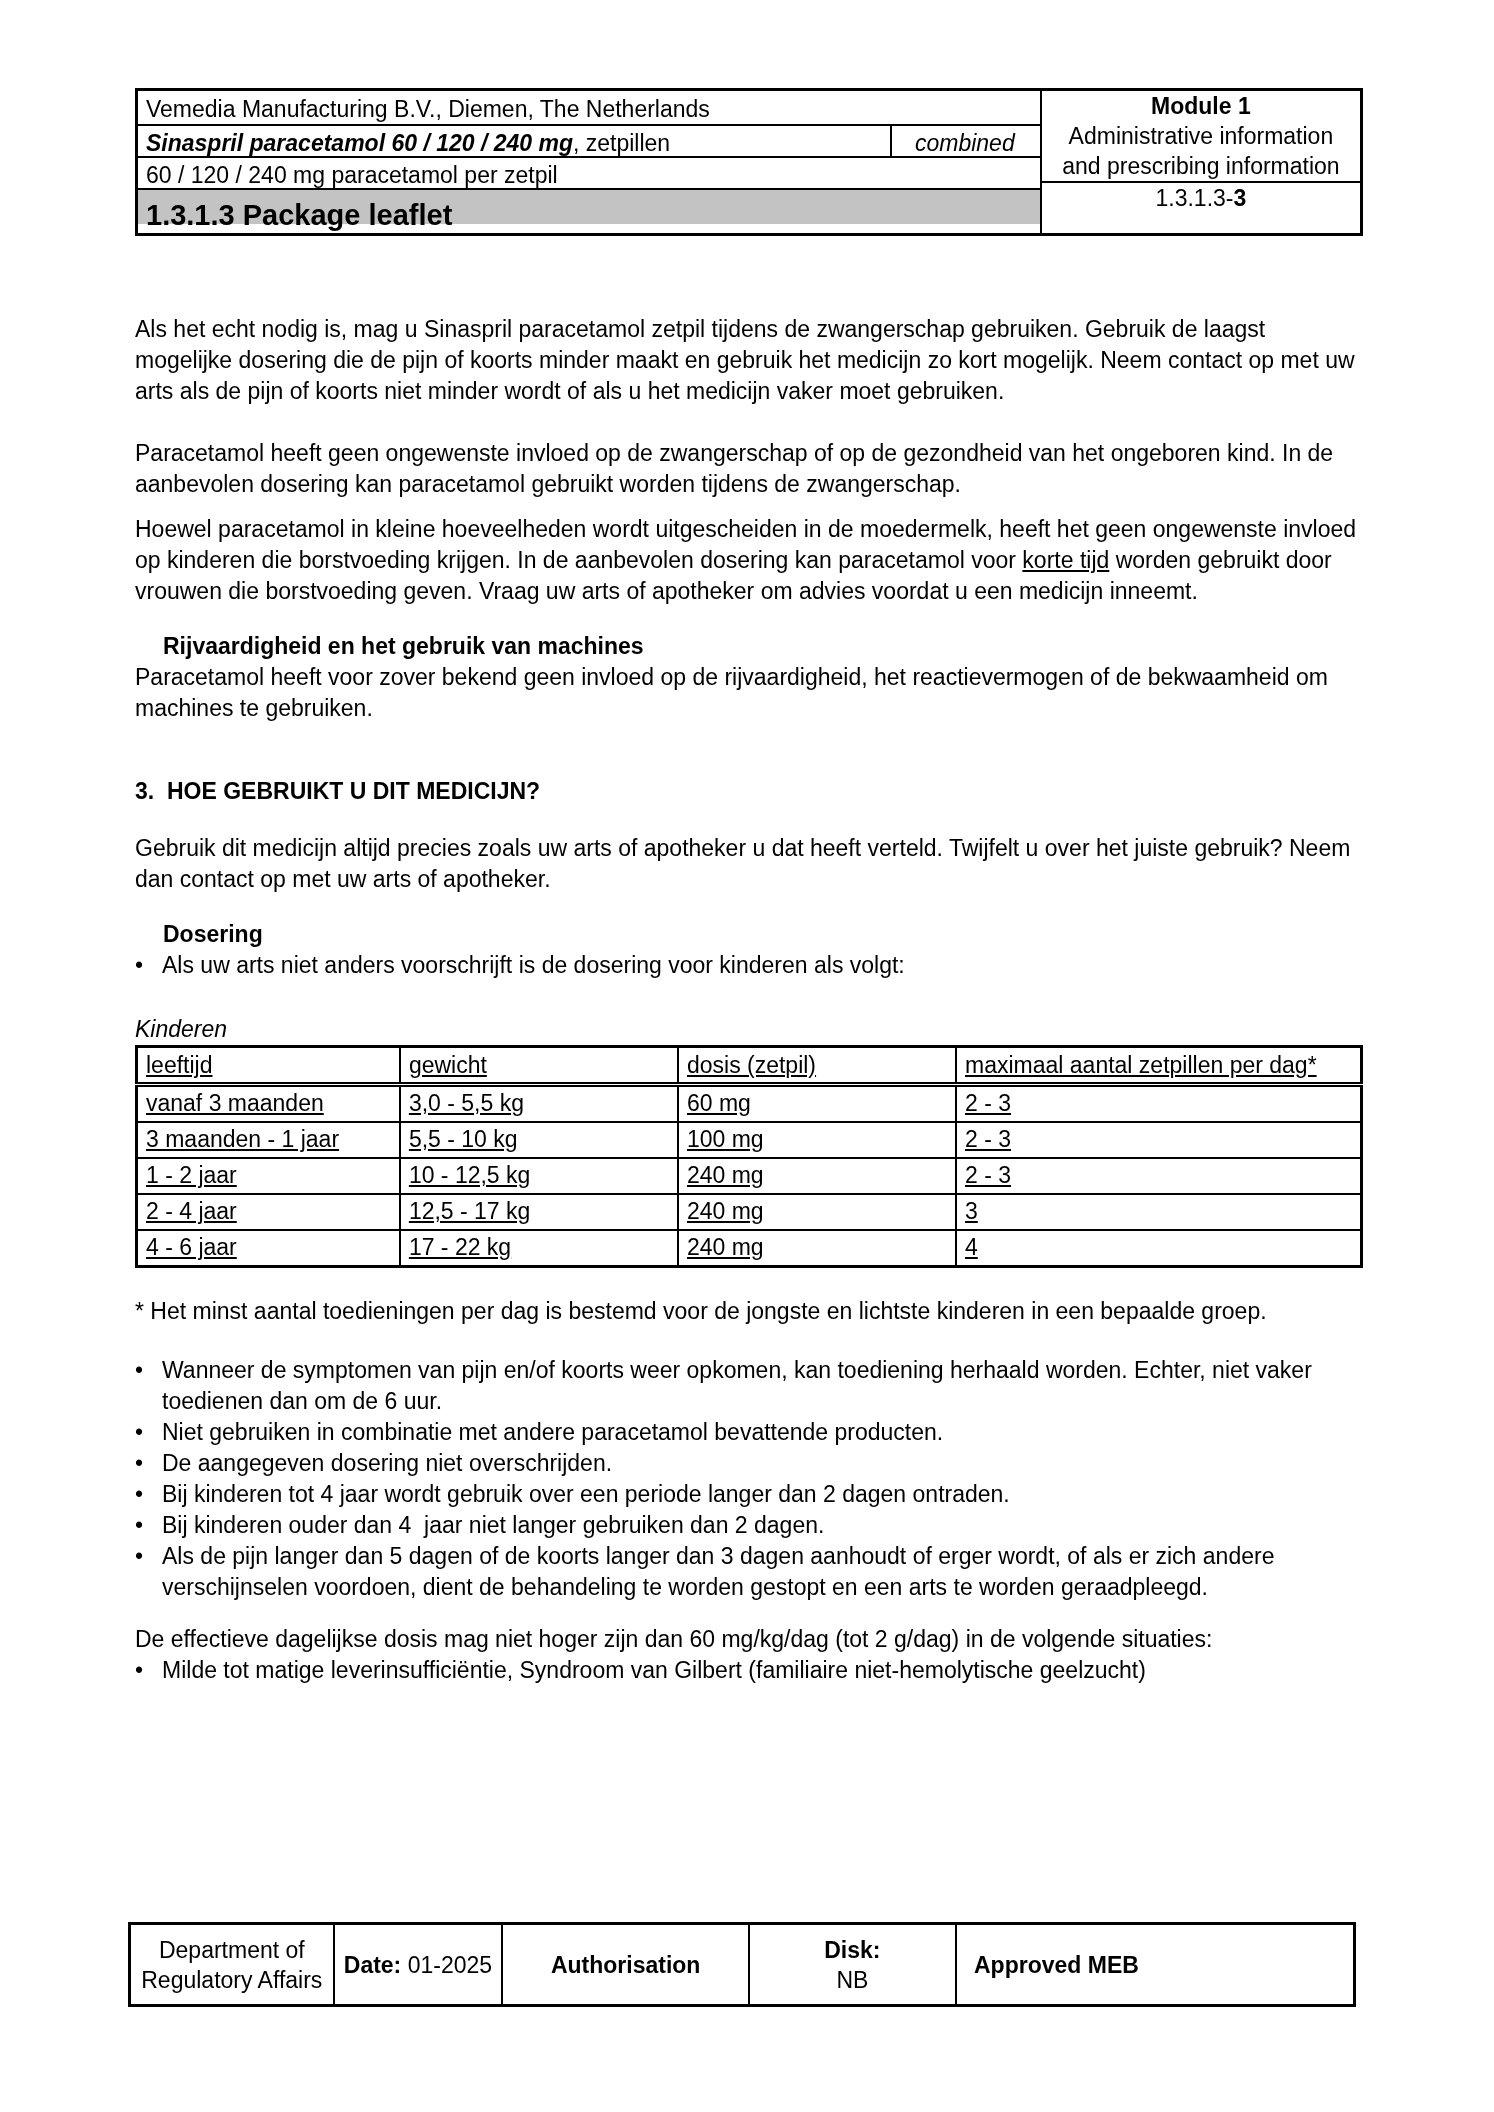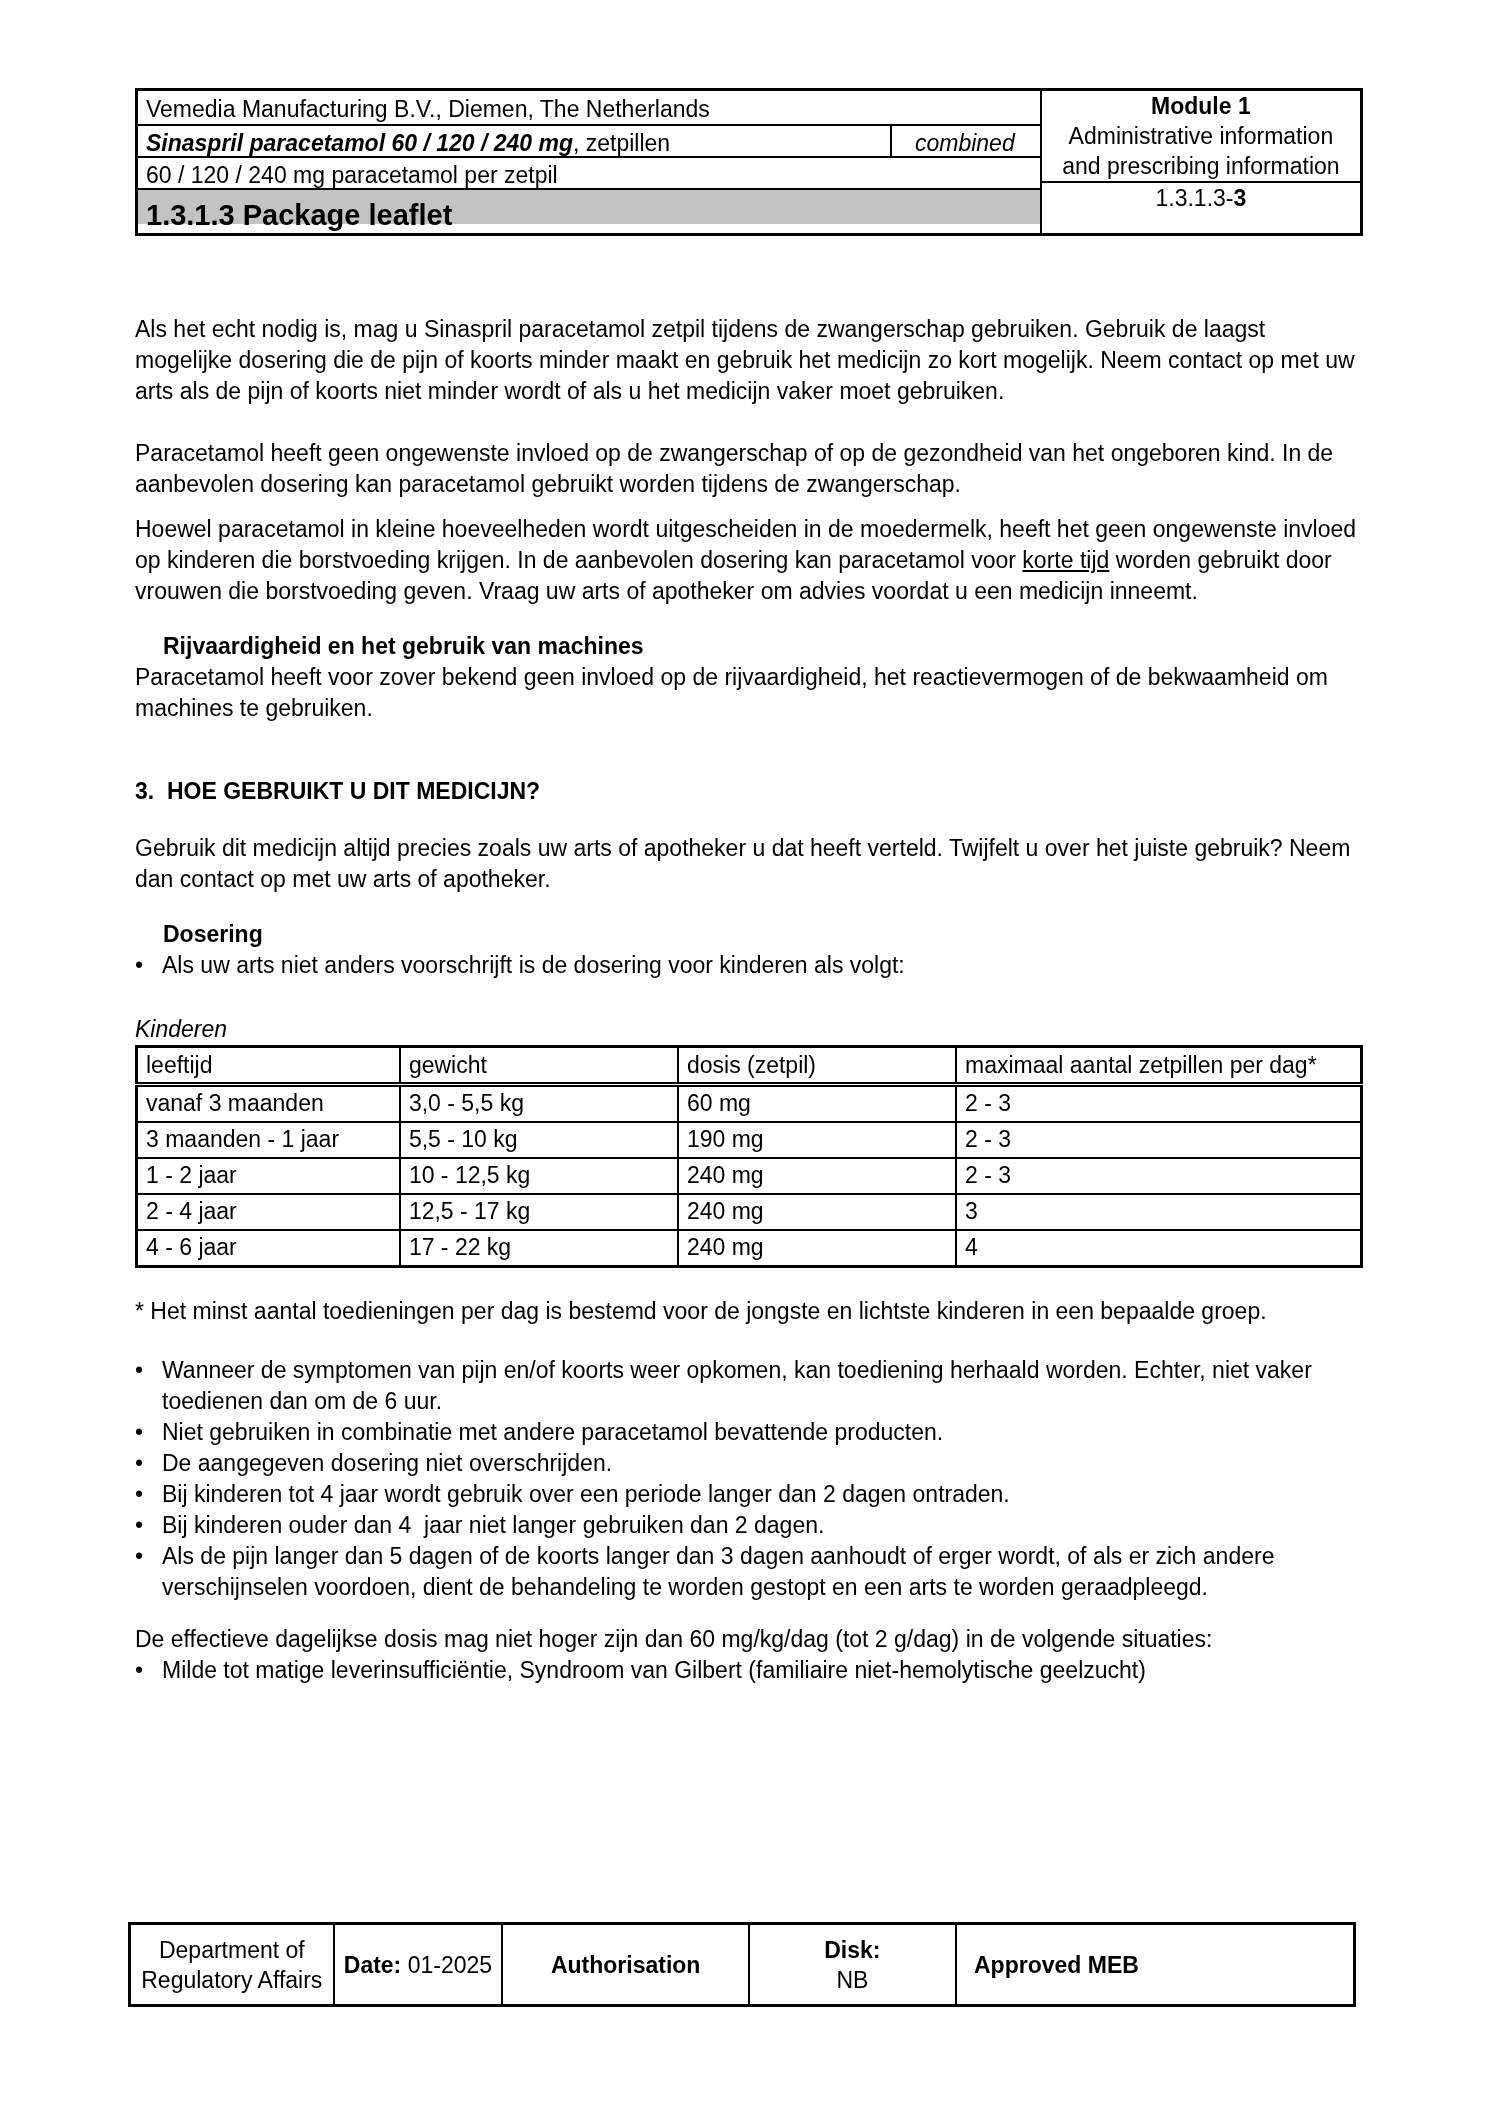--- a/index.html
+++ b/index.html
@@ -46,21 +46,21 @@
   .mt33 { margin-top:33px; }
   .mt21 { margin-top:21px; }
   .mt52 { margin-top:52px; }
   .mb26 { margin-bottom:26px; }
 
   .bullet-row { display:flex; }
   .bullet-glyph { width:27px; flex:0 0 27px; font-size:23px; line-height:31px; }
   .bullet-text { flex:1 1 auto; }
 
   
-  table.dose { border-collapse:collapse; width:100%; table-layout:fixed; }
+  table.dose { border-collapse:collapse; width:100%; table-layout:fixed;text-decoration:underline; }
   table.dose th, table.dose td {
     border:2px solid #000;
     font-size:23px; font-weight:normal; text-align:left;
     vertical-align:top; padding:1px 8px 2px 8px;
   }
   table.dose th { line-height:28px; padding-top:3px; padding-bottom:3px; border-bottom:5px double #000; }
   table.dose td { line-height:31px; height:35px; }
   table.dose { border:3px solid #000; }
   .dose-c1 { width:21.5%; } .dose-c2 { width:22.7%; } .dose-c3 { width:22.7%; } .dose-c4 { width:33.1%; }
 
@@ -143,21 +143,21 @@
       <tbody>
         <tr>
           <td>vanaf 3 maanden</td>
           <td>3,0 - 5,5 kg</td>
           <td>60 mg</td>
           <td>2 - 3</td>
         </tr>
         <tr>
           <td>3 maanden - 1 jaar</td>
           <td>5,5 - 10 kg</td>
-          <td>190 mg</td>
+          <td>100 mg</td>
           <td>2 - 3</td>
         </tr>
         <tr>
           <td>1 - 2 jaar</td>
           <td>10 - 12,5 kg</td>
           <td>240 mg</td>
           <td>2 - 3</td>
         </tr>
         <tr>
           <td>2 - 4 jaar</td>

